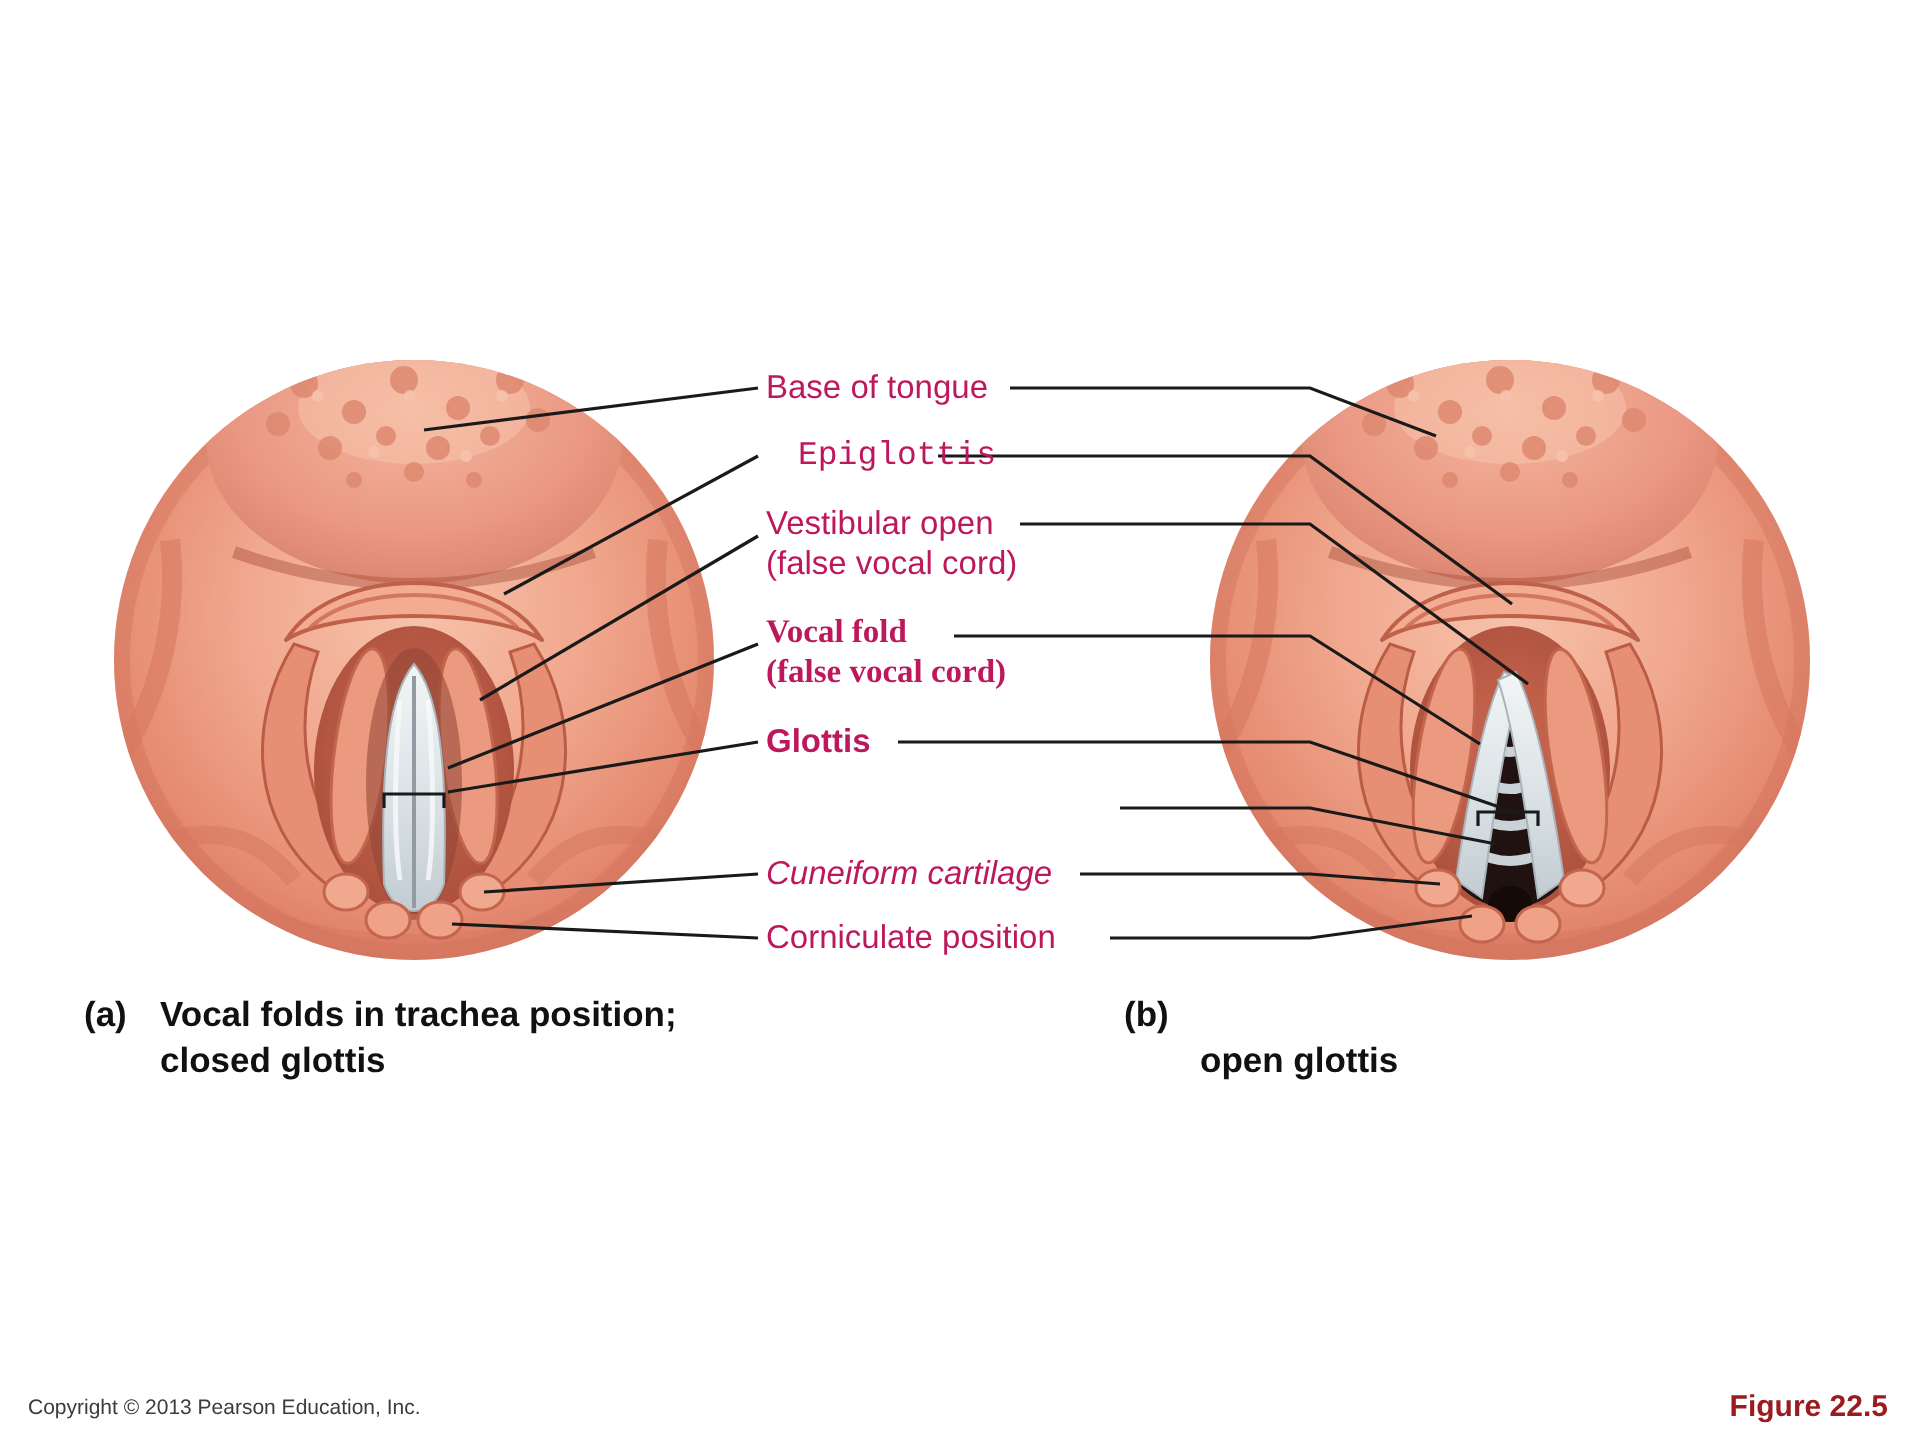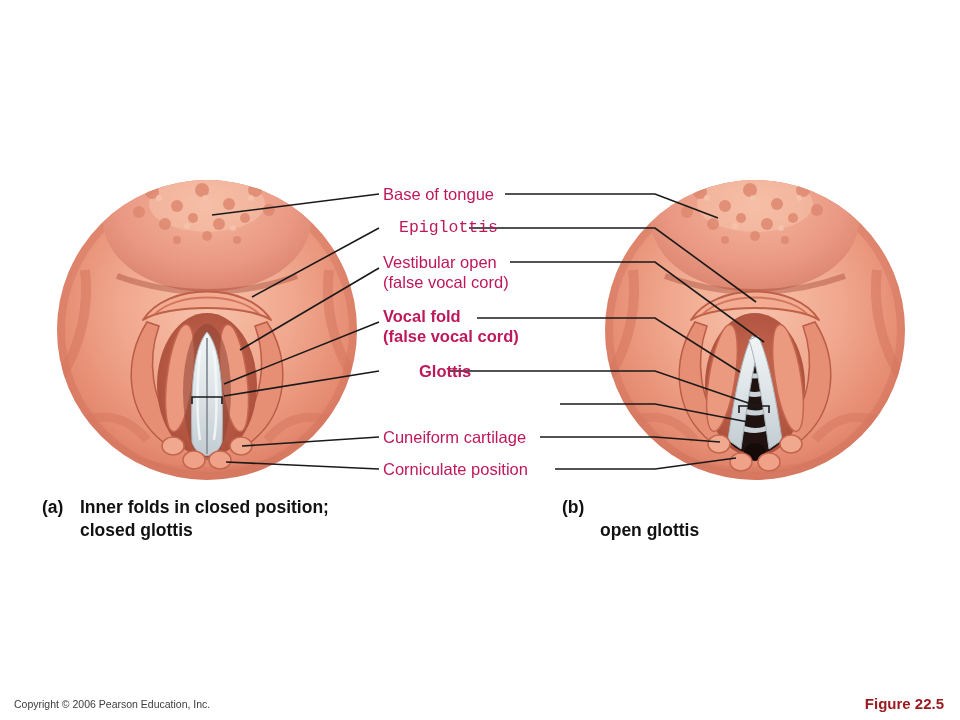--- a/index.html
+++ b/index.html
@@ -7,24 +7,24 @@
   body { font-family: "Liberation Sans", sans-serif; color: #111; }
   .slide { position: relative; width: 960px; height: 720px; background: #ffffff; overflow: hidden; }
   .art { position: absolute; left: 0; top: 0; width: 960px; height: 720px; }
 
   .fig-label { position: absolute; font-size: 16.5px; line-height: 20px; color: #be185d; white-space: nowrap; }
   .fig-label span { display: block; }
   .fig-label.bold { font-weight: bold; }
   .label-0 { top: 184px; left: 383px; }
   .label-1 { top: 218px; left: 399px; font-family: Liberation Mono, monospace; }
   .label-2 { top: 252px; left: 383px; }
-  .label-3 { top: 306px; left: 383px; }
-  .label-4 { top: 361px; left: 383px; margin-left: 36px; }
+  .label-3 { top: 306px; left: 383px; font-family: Liberation Serif, serif; }
+  .label-4 { top: 361px; left: 383px; }
   .label-5 { top: 394px; left: 383px; }
-  .label-6 { top: 427px; left: 383px; }
+  .label-6 { top: 427px; left: 383px; font-style: italic; }
   .label-7 { top: 459px; left: 383px; }
 
   .caption { position: absolute; display: flex; font-weight: bold; font-size: 17.5px; line-height: 23px; color: #111; }
   .caption .prefix { width: 38px; flex: none; }
   .caption-a { top: 496px; left: 42px; }
   .caption-b { top: 496px; left: 562px; }
 
   .copyright { position: absolute; left: 14px; bottom: 10px; font-size: 10.5px; color: #3c3c3c; }
   .figure-number { position: absolute; right: 16px; bottom: 8px; font-size: 15px; font-weight: bold; color: #9b1c20; margin-top: 22px; }
 </style>
@@ -246,28 +246,28 @@
   <div class="fig-label label-6">
     <span>Cuneiform cartilage</span>
   </div>
   <div class="fig-label label-7">
     <span>Corniculate position</span>
   </div>
 
   <div class="caption caption-a">
     <span class="prefix">(a)</span>
     <span class="text">
-      <span>Inner folds in closed position;</span><br>
+      <span>Vocal folds in trachea position;</span><br>
       <span>closed glottis</span>
     </span>
   </div>
   <div class="caption caption-b">
     <span class="prefix">(b)</span>
     <span class="text">
       <br>
       <span>open glottis</span>
     </span>
   </div>
 
-  <div class="copyright">Copyright © 2006 Pearson Education, Inc.</div>
+  <div class="copyright">Copyright © 2013 Pearson Education, Inc.</div>
   <div class="figure-number">Figure 22.5</div>
 
 </div>
 
 </body></html>

